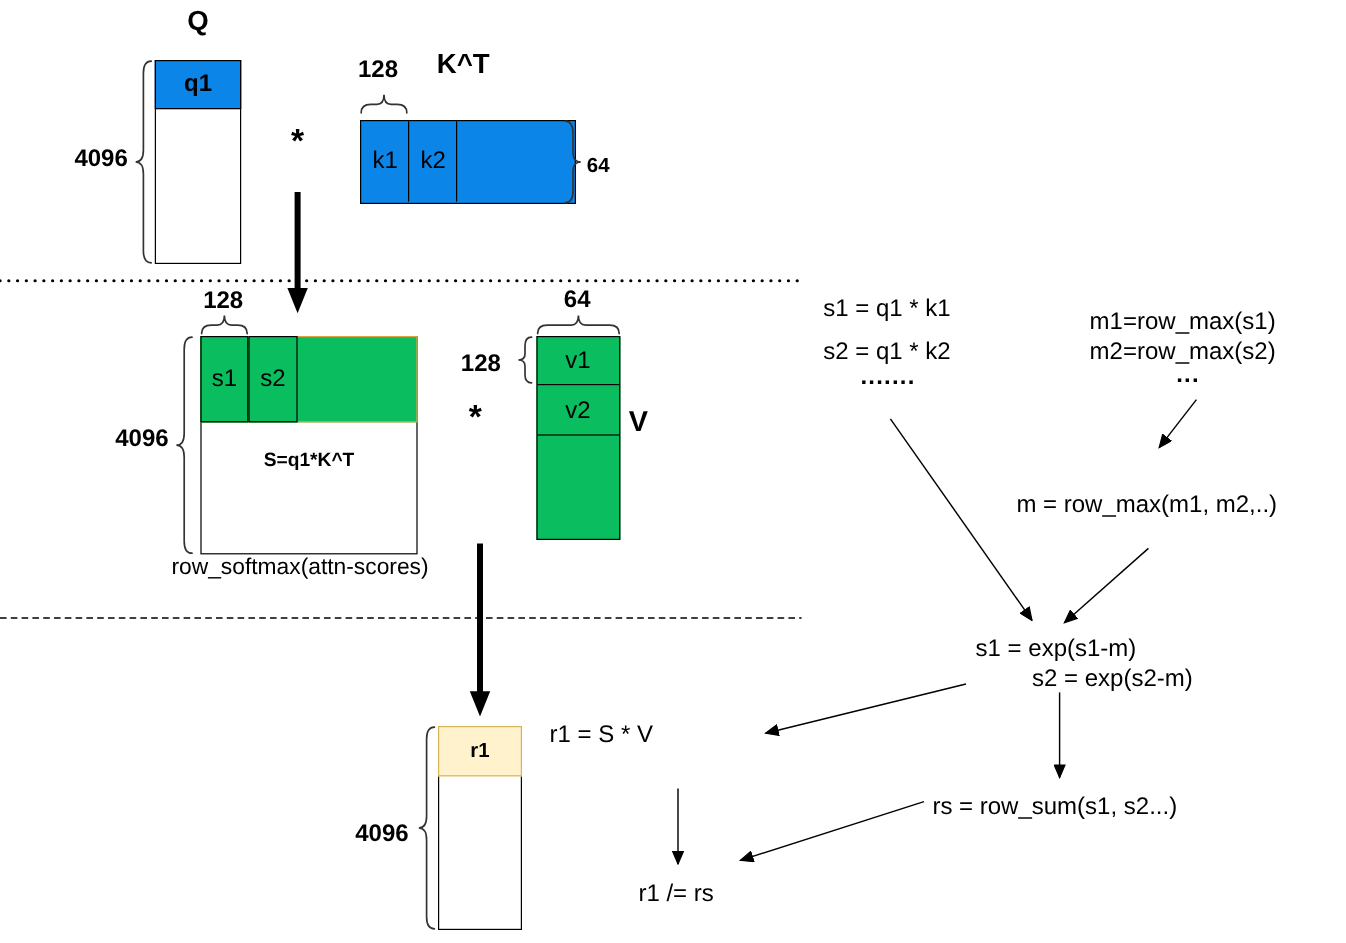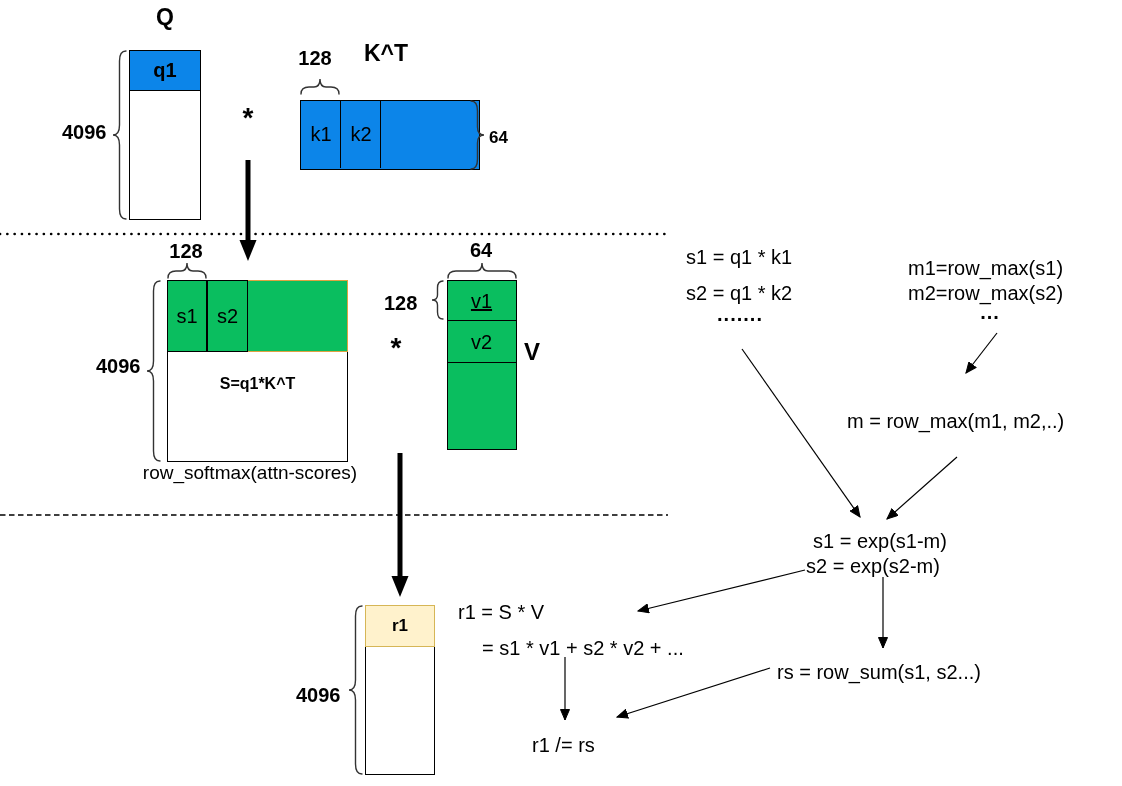--- a/index.html
+++ b/index.html
@@ -118,47 +118,46 @@
   </svg>
 
   <div class="t dim rt" style="left:384px; top:292px; width:44px;">128</div>
   <svg class="brace" style="left:431px; top:280px;" width="13" height="40">
     <path d="M12,1 Q6.5,1 6.5,8 L6.5,15 Q6.5,20 1,20 Q6.5,20 6.5,25 L6.5,32 Q6.5,39 12,39"></path>
   </svg>
 
   <div class="box" style="left: 447px; top: 280px; width: 70px; height: 170px; background-color: rgb(10, 190, 95);">
     <div class="hline" style="top:38.6px;"></div>
     <div class="hline" style="top:80.6px;"></div>
-    <div class="cell" style="left:0; top:0; width:67px; height:40px;text-decoration:underline;">v1</div>
+    <div class="cell" style="left:0; top:0; width:67px; height:40px;">v1</div>
     <div class="cell" style="left:0; top:40px; width:67px; height:42px;">v2</div>
   </div>
   <div class="t" style="left:524px; top:340px; font-size:24px; font-weight:bold;">V</div>
 
   <svg class="brace" style="left:348px; top:605px;" width="15" height="170">
     <path d="M14,1 Q7.5,1 7.5,11 L7.5,75 Q7.5,85 1,85 Q7.5,85 7.5,95 L7.5,159 Q7.5,169 14,169"></path>
   </svg>
   <div class="t dim rt" style="left:296px; top:684px; width:46px;">4096</div>
 
   <div class="box" style="left:365px; top:605px; width:70px; height:170px;"></div>
   <div class="cell" style="left: 365px; top: 605px; width: 70px; height: 42px; border: 1.5px solid rgb(214, 182, 86); font-size: 17px; font-weight: bold; background-color: rgb(255, 242, 204);">
     <span>r1</span>
   </div>
 
   <div class="t" style="left:458px; top:601px;">r1 = S * V</div>
-  <div class="t" style="left:482px; top:637px;">= s1 * v1 + s2 * v2 + ...</div>
   <div class="t" style="left:532px; top:734px;">r1 /= rs</div>
 
   <div class="t" style="left:686px; top:246px;">s1 = q1 * k1</div>
   <div class="t" style="left:686px; top:282px;">s2 = q1 * k2</div>
   <div class="t ctr" style="left:700px; top:303px; width:80px; font-weight:bold; letter-spacing:1px;">.......</div>
 
   <div class="t" style="left:908px; top:257px;">m1=row_max(s1)</div>
   <div class="t" style="left:908px; top:282px;">m2=row_max(s2)</div>
   <div class="t ctr" style="left:960px; top:301px; width:60px; font-weight:bold; letter-spacing:1px;">...</div>
 
   <div class="t" style="left:847px; top:410px;">m = row_max(m1, m2,..)</div>
 
   <div class="t" style="left:813px; top:530px;">s1 = exp(s1-m)</div>
-  <div class="t" style="left:806px; top:555px;">s2 = exp(s2-m)</div>
+  <div class="t" style="left:860px; top:555px;">s2 = exp(s2-m)</div>
 
   <div class="t" style="left:777px; top:661px;">rs = row_sum(s1, s2...)</div>
 
 </div>
 
 </body></html>

